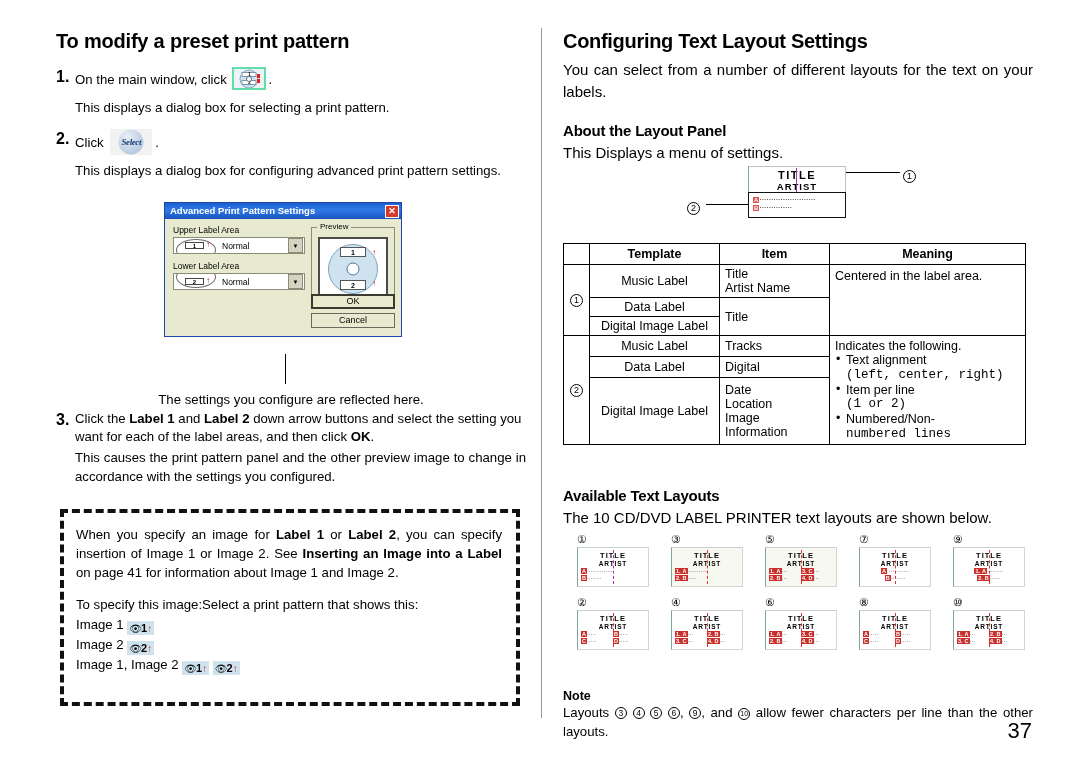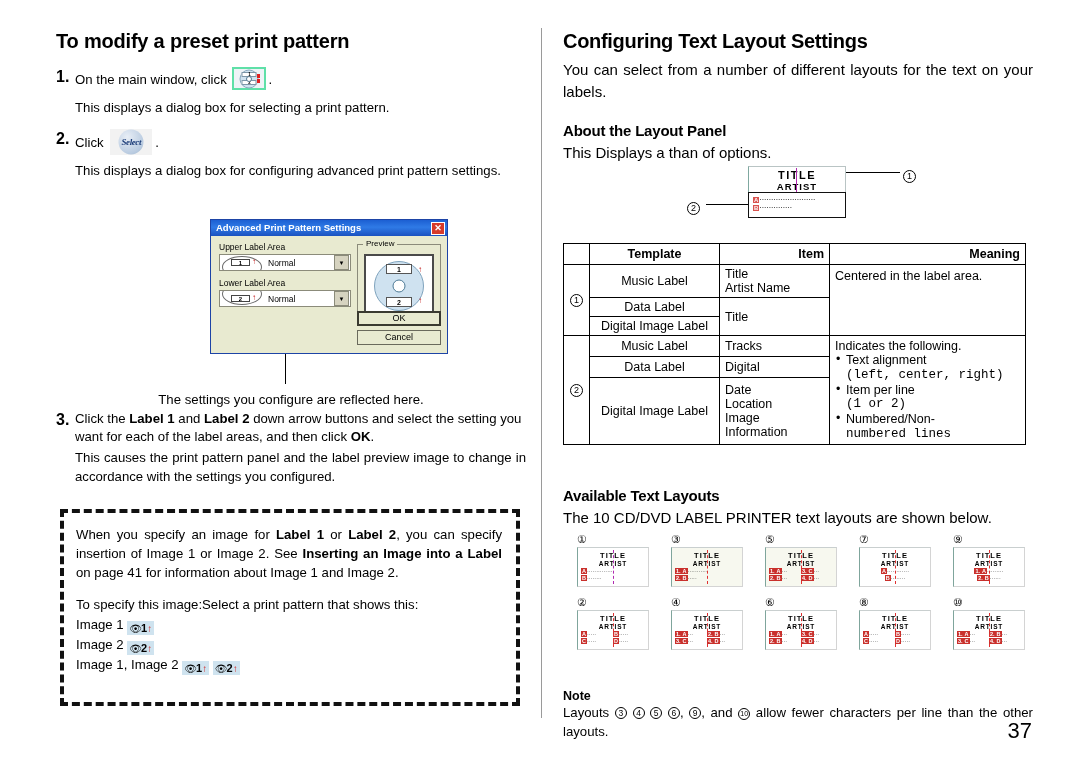--- a/index.html
+++ b/index.html
@@ -83,24 +83,23 @@
   .img-chip {
     display:inline-block; vertical-align:-3px; background:#cfe3ef;
     padding:0 2px; height:14px; line-height:13px; white-space:nowrap;
   }
   .img-chip .eye { font-size:10px; letter-spacing:-1px; }
   .img-chip .n { font-size:11px; font-weight:bold; }
   .img-chip .ar { font-size:10px; color:#d02020; font-weight:bold; }
 
   
   .dlg {
-    position:absolute; left:164px; top:219px; width:238px; height:135px;
+    position:absolute; left:164px; top:202px; width:238px; height:135px;
     border:1px solid #1d44a6; background:#e8ead0;
     font-family:"Liberation Sans", sans-serif;
-    margin-left:46px;
   }
   .dlg .title {
     height:16px; background:linear-gradient(to bottom,#1c5fd2 0%,#2f7ae6 45%,#1a52c0 100%);
     color:#fff; font-size:9.5px; font-weight:bold; line-height:16px; padding-left:5px;
     display:flex; align-items:center; justify-content:space-between;
   }
   .dlg .title .x {
     width:14px; height:13px; margin-right:2px; background:#d63a2a;
     border:1px solid #ffffff; color:#fff; font-size:9px; line-height:11px;
     text-align:center; font-weight:bold;
@@ -202,21 +201,21 @@
   .cal2n { position:absolute; left:124px; top:40px; }
 
   
   table.meaning {
     position:absolute; left:563px; top:243px; width:463px;
     border-collapse:collapse; font-size:12.5px;
   }
   table.meaning td, table.meaning th {
     border:1px solid #000; padding:2px 5px; vertical-align:middle;
   }
-  table.meaning th { font-weight:bold; text-align:right; font-size:12.5px; padding:3px 5px; }
+  table.meaning th { font-weight:bold; text-align:center; font-size:12.5px; padding:3px 5px; }
   table.meaning .cnumcell { width:26px; text-align:center; vertical-align:middle; }
   table.meaning .tmpl { text-align:center; width:130px;margin-top:48px; }
   table.meaning .item { width:110px; }
   table.meaning .mean { }
   .bullets { margin:0; padding:0; list-style:none; }
   .bullets li { position:relative; padding-left:11px; line-height:1.18; }
   .bullets li:before { content:"\2022"; position:absolute; left:1px; top:-1px; }
   .bullets li.cont { padding-left:11px;font-family:Liberation Mono, monospace; }
   .bullets li.cont:before { content:""; }
 
@@ -338,21 +337,21 @@
   <div class="dlg-caption">The settings you configure are reflected here.</div>
 
   <div style="position:absolute;left:56px;top:398px;width:470px;">
     <div class="step">
       <div class="num">3.</div>
       <div class="txt">
         Click the <b>Label 1</b> and <b>Label 2</b> down arrow buttons and select the
         setting you want for each of the label areas, and then click <b>OK</b>.
       </div>
     </div>
-    <div class="indent" style="margin-top:2px;">This causes the print pattern panel and the label preview image to change in accordance with the settings you configured.</div>
+    <div class="indent" style="margin-top:2px;">This causes the print pattern panel and the other preview image to change in accordance with the settings you configured.</div>
   </div>
 
   <div class="dashbox">
     <p>When you specify an image for <b>Label 1</b> or <b>Label 2</b>, you can specify insertion of Image 1 or Image 2. See <b>Inserting an Image into a Label</b> on page 41 for information about Image 1 and Image 2.</p>
     <div class="spacer"></div>
     <p class="body nj">To specify this image:Select a print pattern that shows this:</p>
     <div class="imgrow">
       <span>Image 1</span>
       <span class="img-chip"><span class="eye">👁</span><span class="n">1</span><span class="ar">↑</span></span>
     </div>
@@ -364,21 +363,21 @@
       <span>Image 1, Image 2</span>
       <span class="img-chip"><span class="eye">👁</span><span class="n">1</span><span class="ar">↑</span></span>
       <span class="img-chip"><span class="eye">👁</span><span class="n">2</span><span class="ar">↑</span></span>
     </div>
   </div>
 
   <div class="col-right">
     <h1 class="big">Configuring Text Layout Settings</h1>
     <p class="body">You can select from a number of different layouts for the text on your labels.</p>
     <h3 class="sub">About the Layout Panel</h3>
-    <p class="body nj">This Displays a than of options.</p>
+    <p class="body nj">This Displays a menu of settings.</p>
   </div>
 
   <div class="panel-ill">
     <div class="pi-lbl">
       <div class="pi-title">TITLE</div>
       <div class="pi-artist">ARTIST</div>
     </div>
     <div class="pi-vline"></div>
     <div class="pi-box">
       <div class="pi-line"><span class="pi-tag">A</span>························</div>

